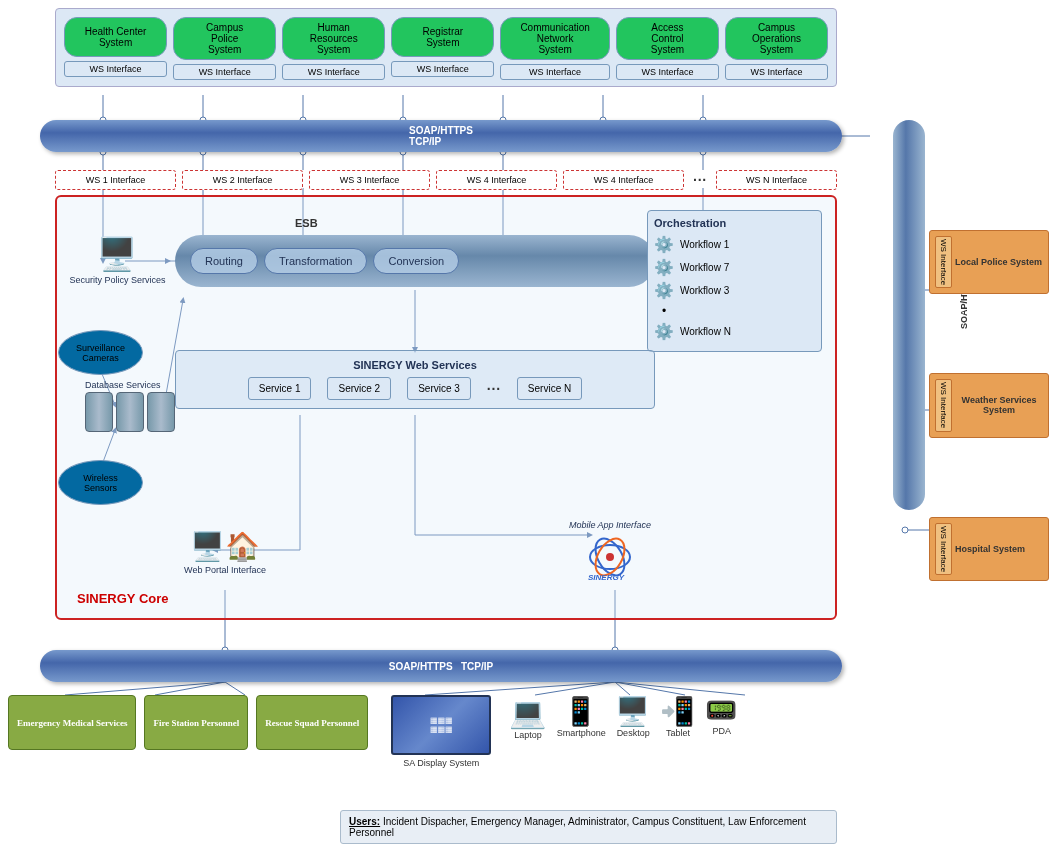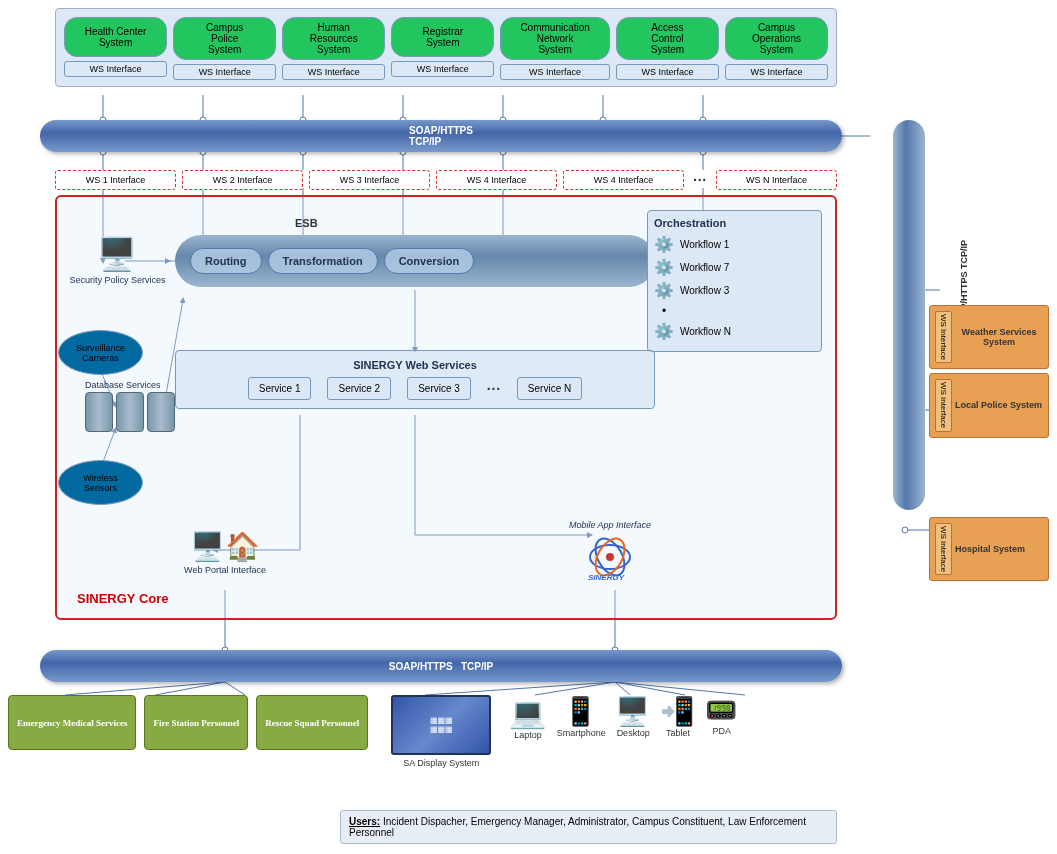--- a/index.html
+++ b/index.html
@@ -158,21 +158,21 @@
       gap: 6px;
       padding: 0 15px;
     }
 
     .esb-component {
       background: rgba(180, 205, 230, 0.8);
       border: 1px solid #5577aa;
       border-radius: 20px;
       padding: 6px 14px;
       font-size: 11px;
-      font-weight: bold;
+      font-weight: normal;
       color: #223355;
     }
 
     
     .orchestration-box {
       position: absolute;
       top: 210px;
       right: 235px;
       width: 175px;
       background: #dce8f5;
@@ -649,27 +649,27 @@
   </div>
 
   <div class="soap-pipe-bottom">
     <span>SOAP/HTTPS&nbsp;&nbsp;&nbsp;TCP/IP</span>
   </div>
 
   <div style="position:absolute; top:120px; right:132px; width:32px; height:390px; background:linear-gradient(90deg, #9ab5d0 0%, #5577aa 40%, #9ab5d0 100%); border-radius:16px;"></div>
   <div style="position:absolute; top:240px; right:88px; font-size:9px; font-weight:bold; color:#333; writing-mode:vertical-rl; text-orientation:mixed; transform:rotate(180deg);">SOAP/HTTPS TCP/IP</div>
 
   <div class="right-systems">
+    <div style="display:flex; align-items:center; gap:3px; background:#e8a055; border:1px solid #c07030; border-radius:3px; padding:5px;">
+      <div style="background:#f0c080; border:1px solid #c07030; border-radius:2px; padding:2px 3px; font-size:8px; writing-mode:vertical-lr;">WS Interface</div>
+      <div style="font-size:9px; font-weight:bold; color:#333; text-align:center;">Local Police System</div>
+    </div>
     <div style="display:flex; align-items:center; gap:3px; background:#e8a055; border:1px solid #c07030; border-radius:3px; padding:5px; margin-top:75px;">
       <div style="background:#f0c080; border:1px solid #c07030; border-radius:2px; padding:2px 3px; font-size:8px; writing-mode:vertical-lr;">WS Interface</div>
       <div style="font-size:9px; font-weight:bold; color:#333; text-align:center;">Weather Services System</div>
-    </div>
-    <div style="display:flex; align-items:center; gap:3px; background:#e8a055; border:1px solid #c07030; border-radius:3px; padding:5px;">
-      <div style="background:#f0c080; border:1px solid #c07030; border-radius:2px; padding:2px 3px; font-size:8px; writing-mode:vertical-lr;">WS Interface</div>
-      <div style="font-size:9px; font-weight:bold; color:#333; text-align:center;">Local Police System</div>
     </div>
     <div style="display:flex; align-items:center; gap:3px; background:#e8a055; border:1px solid #c07030; border-radius:3px; padding:5px; margin-top:75px;">
       <div style="background:#f0c080; border:1px solid #c07030; border-radius:2px; padding:2px 3px; font-size:8px; writing-mode:vertical-lr;">WS Interface</div>
       <div style="font-size:9px; font-weight:bold; color:#333; text-align:center;">Hospital System</div>
     </div>
   </div>
 
   <div style="position:absolute; top:695px; left:8px; display:flex; gap:8px; align-items:flex-start;">
 
     <div class="green-system-box">Emergency Medical Services</div>

